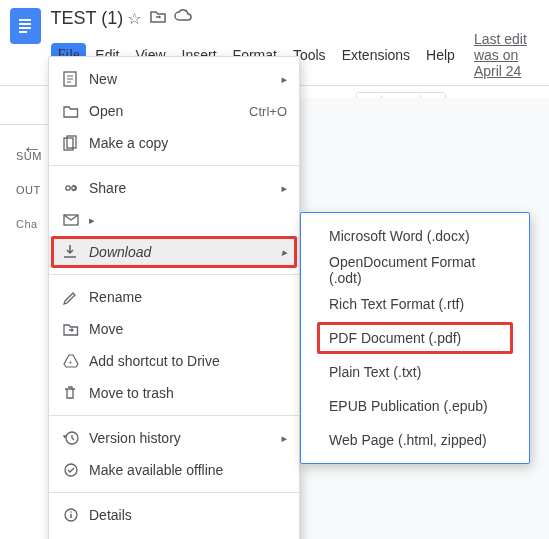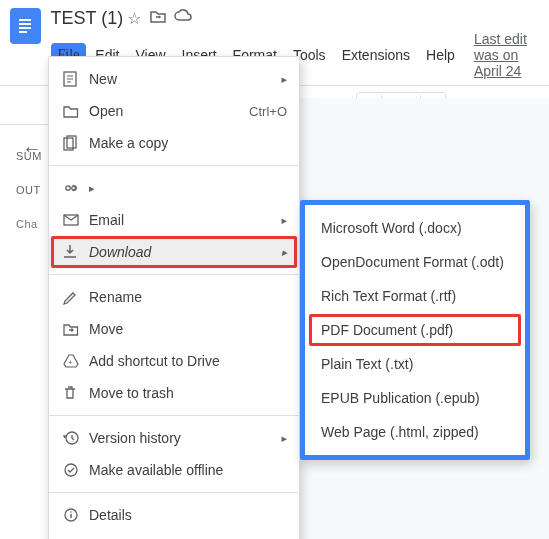--- a/index.html
+++ b/index.html
@@ -32,21 +32,21 @@
   .cha { font-size:11px; color:#737373; margin-top:4px;}
   .file-menu { position:absolute; left:48px; top:56px; width:252px; background:#fff; border:1px solid #dadce0; box-shadow: 2px 4px 12px rgba(0,0,0,0.2); border-radius:2px; padding: 6px 0; z-index:10; }
   .menu-row { display:flex; align-items:center; height:32px; padding: 0 12px 0 14px; font-size:14px; color:#3c4043; cursor:pointer; position:relative;}
   .menu-row .icon-slot { width:26px; color:#5f6368; display:flex; align-items:center; }
   .menu-row .label { flex:1; }
   .menu-row .shortcut { font-size:13px; color:#5f6368; }
   .menu-row .arrow { color:#5f6368; font-size:11px; }
   .menu-sep { height:1px; background:#e0e0e0; margin:6px 0; }
   .menu-row.highlighted { background:#eeeeee;font-style:italic; }
   .menu-row.boxed::after { content:''; position:absolute; left:2px; right:2px; top:0; bottom:0; border:3px solid #e53935; border-radius:2px; pointer-events:none; }
-  .submenu { position:absolute; left:300px; top:200px; width:230px; background:#fff; border:5px solid #3b82f6; box-shadow: 2px 4px 12px rgba(0,0,0,0.2); border-radius:2px; padding:6px 0; z-index:11;}
+  .submenu { position:absolute; left:300px; top:212px; width:230px; background:#fff; border:1px solid #3b82f6; box-shadow: 2px 4px 12px rgba(0,0,0,0.2); border-radius:2px; padding:6px 12px; z-index:11;}
   .sub-row { height:34px; display:flex; align-items:center; padding:0 16px; font-size:14px; color:#3c4043; cursor:pointer; position:relative;}
   .sub-row.boxed::after { content:''; position:absolute; left:4px; right:4px; top:1px; bottom:1px; border:3px solid #e53935; border-radius:2px; pointer-events:none; }
   .canvas-area { position:absolute; left:48px; top:98px; right:0; bottom:0; background:#f8f9fa; border-left:1px solid #e0e0e0;}
   svg { display:block; }
 </style>
 </head>
 <body>
 
 <div class="header">
   <div class="doc-icon">
@@ -150,30 +150,30 @@
   </div>
   <div class="menu-sep"></div>
   <div class="menu-row">
     <span class="icon-slot">
         <svg width="16" height="14">
           <circle cx="5" cy="7" r="2.2" fill="none" stroke="#5f6368" stroke-width="1.3"></circle>
           <circle cx="11" cy="7" r="2.2" fill="none" stroke="#5f6368" stroke-width="1.3"></circle>
           <path d="M10 4 l3 3 l-3 3" fill="none" stroke="#5f6368" stroke-width="1.3"></path>
         </svg>
       </span>
+    <span class="label">Share</span>
     <span class="arrow">▸</span>
   </div>
   <div class="menu-row">
     <span class="icon-slot">
         <svg width="16" height="12">
           <rect x="1" y="1" width="14" height="10" fill="none" stroke="#5f6368" stroke-width="1.3"></rect>
           <path d="M1 1 l7 5 l7 -5" fill="none" stroke="#5f6368" stroke-width="1.3"></path>
         </svg>
       </span>
-    <span class="label">Email</span>
     <span class="arrow">▸</span>
   </div>
   <div class="menu-row highlighted boxed">
     <span class="icon-slot">
         <svg width="14" height="16">
           <path d="M7 1 v8 m-3 -3 l3 3 l3 -3 M1 13 h12" fill="none" stroke="#5f6368" stroke-width="1.5"></path>
         </svg>
       </span>
     <span class="label">Download</span>
     <span class="arrow">▸</span>

